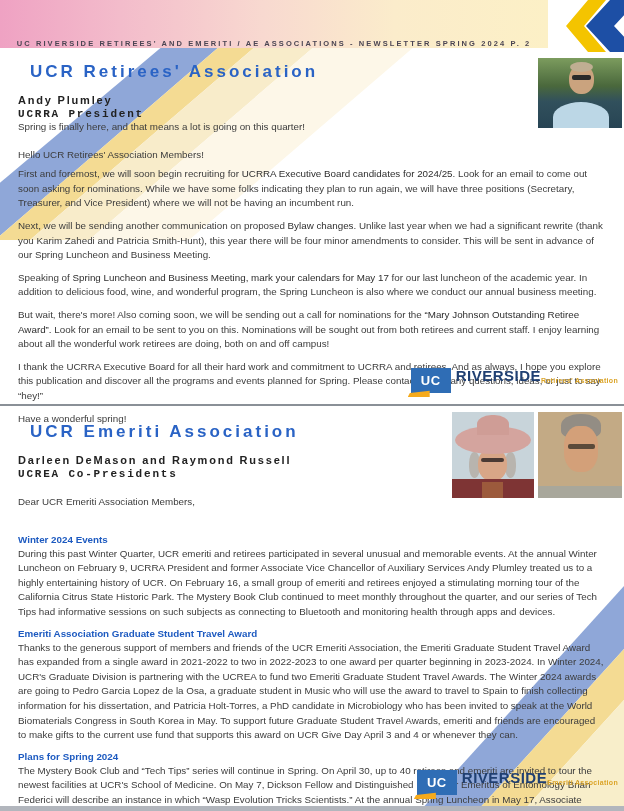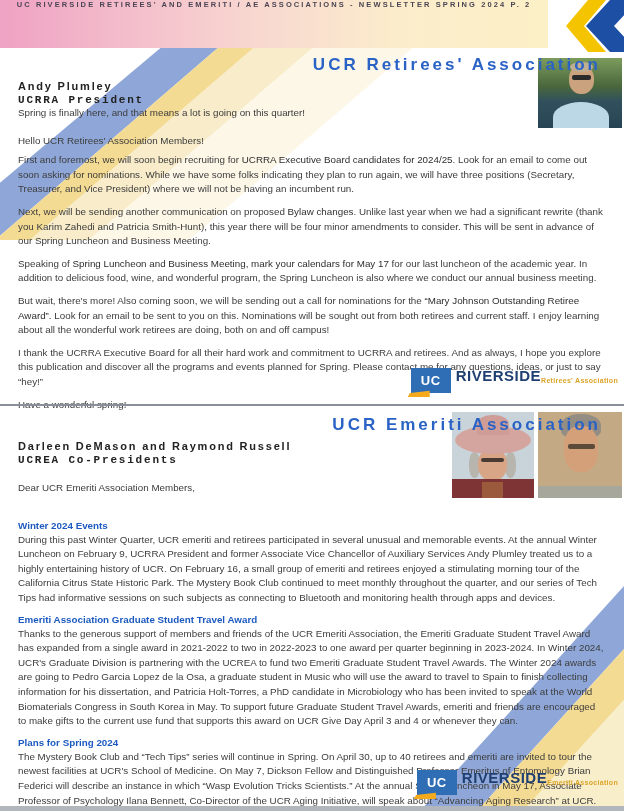--- a/index.html
+++ b/index.html
@@ -4,21 +4,21 @@
 <style>
   html,body{margin:0;padding:0;}
   body{
     width:624px;height:811px;position:relative;overflow:hidden;background:#ffffff;
     font-family:"Liberation Sans",sans-serif;color:#3c3c3c;
   }
   
   .banner{
     position:absolute;top:0;left:0;width:548px;height:48px;z-index:5;
     background:linear-gradient(90deg,#efa2c3 0%,#f3bccb 22%,#f8d9d0 48%,#fbeccb 72%,#fcf0c6 100%);
-    display:flex;align-items:flex-start;justify-content:center;
+    display:flex;align-items:flex-end;justify-content:center;
   }
   .banner-text{
     font-size:7.5px;font-weight:bold;letter-spacing:2.1px;color:#4b4553;white-space:nowrap;
   }
   .chevrons{position:absolute;top:0;right:0;width:66px;height:52px;overflow:hidden;z-index:6;}
   .chev{position:absolute;top:0;left:0;width:100%;height:100%;}
   .chev-gold{background:#f4c400;clip-path:polygon(30px 0,8px 26px,30px 52px,48px 52px,26px 26px,48px 0);}
   .chev-blue{background:#1d4fa5;clip-path:polygon(52px 0,28px 26px,52px 52px,80px 52px,56px 26px,80px 0);}
   
   .ribbon{position:absolute;top:0;left:0;width:624px;height:811px;z-index:0;}
@@ -26,21 +26,21 @@
   .rib-top-yellow{background:#f4db93;clip-path:polygon(227px 40px,263px 40px,30px 240px,-5px 240px);}
   .rib-top-cream1{background:#f8ecca;clip-path:polygon(263px 40px,322px 40px,89px 240px,30px 240px);}
   .rib-top-cream2{background:#fdf7e8;clip-path:polygon(322px 40px,422px 40px,189px 240px,89px 240px);}
   .rib-bot-blue {background:#8fa7d8;clip-path:polygon(624px 586px,624px 649px,477px 811px,420px 811px);}
   .rib-bot-yellow{background:#f4db93;clip-path:polygon(624px 649px,624px 700px,523px 811px,477px 811px);}
   .rib-bot-cream{background:#f8eeca;clip-path:polygon(624px 700px,624px 811px,523px 811px);}
   
   .section{position:absolute;left:18px;right:18px;z-index:2;}
   #retirees-section{top:50px;}
   #emeriti-section{top:410px;}
-  .sec-title{margin:5px;font-size:17px;font-weight:bold;letter-spacing:3px;color:#2a63c5;text-align:right;}
+  .sec-title{margin:12px;font-size:17px;font-weight:bold;letter-spacing:3px;color:#2a63c5;}
   .sec-author{margin:3px 0 0;font-size:11px;font-weight:bold;letter-spacing:1.8px;color:#222;}
   .sec-role{margin:2px 0 0;font-size:11px;font-weight:bold;letter-spacing:1.8px;color:#222;font-family:Liberation Mono, monospace;}
   .body{font-size:9.8px;line-height:14.6px;margin:0 0 8px;color:#3c3c3c;max-width:588px;}
   .lead{margin:0 0 5px;}
   .first-lead{margin-top:13px;}
   .salutation{margin:15px 0 24px;}
   .subhead{font-size:9.8px;font-weight:bold;color:#1d5ac0;margin:8px 0 2px;}
   .sub-body{margin:0 0 4px;}
   .signature{
     font-family:"DejaVu Serif",serif;font-style:italic;font-size:12px;color:#6d6d6d;

